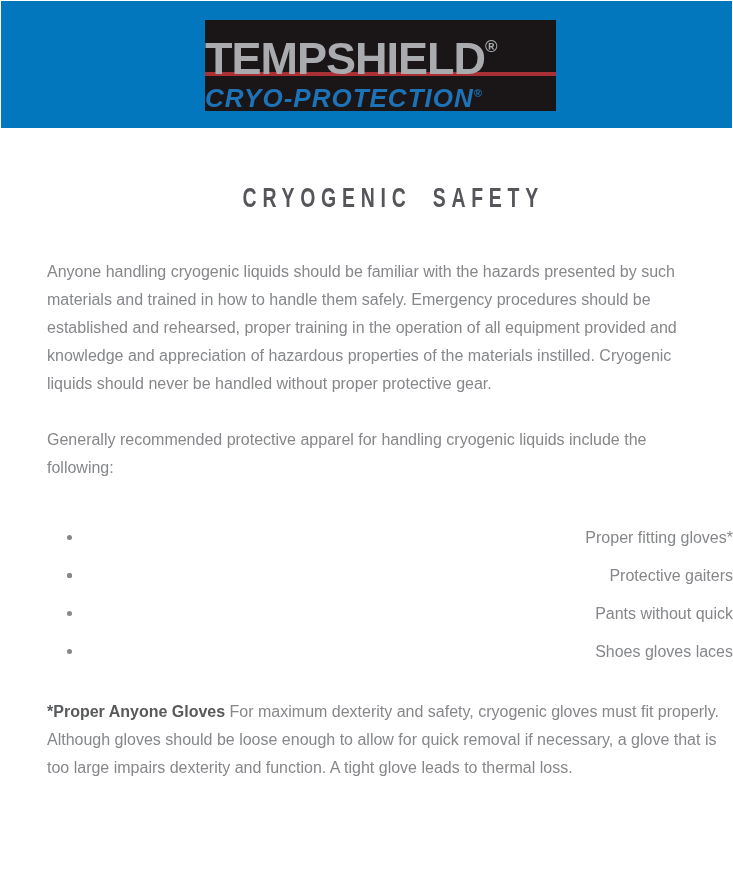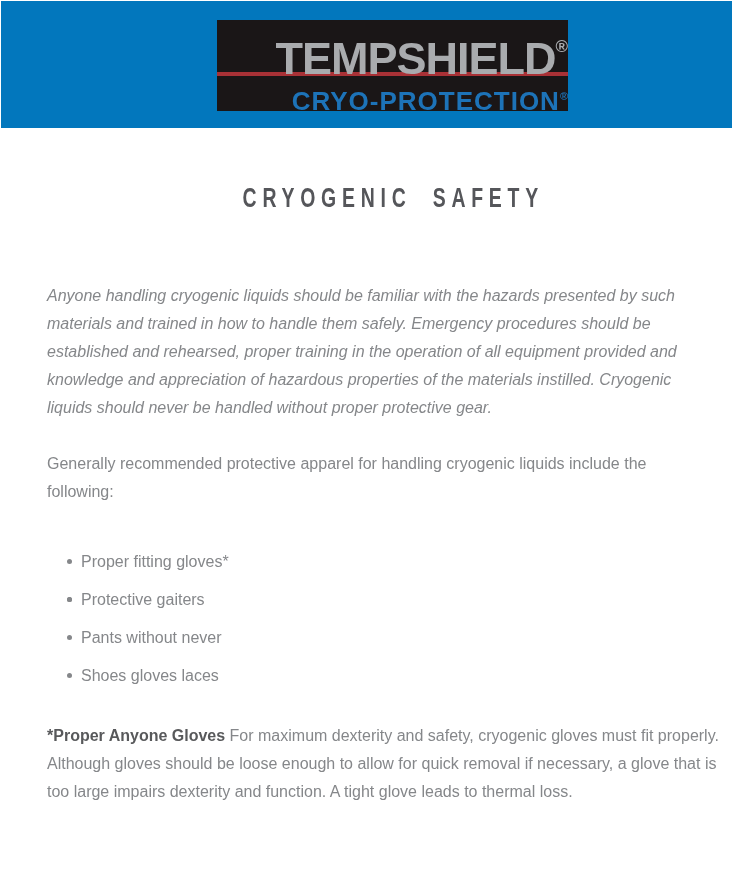--- a/index.html
+++ b/index.html
@@ -16,44 +16,45 @@
   }
   
   .banner{
     position:relative;
     margin:1px 1px 0 1px;
     height:127px;
     background:var(--banner-bg,#0277BD);
   }
   .logo-box{
     position:absolute;
-    left:216px; top:19px;
+    left:204px; top:19px;
     width:351px; height:91px;
     background:var(--logo-box,#1A1617);
-    text-align:right;
+    text-align:left;
   }
   .logo-brand{
     height:52px; line-height:54px;
     color:var(--logo-brand,#A9ABAE);
     font-size:45px; font-weight:700; letter-spacing:-1px;
     white-space:nowrap;
   }
   .logo-brand sup{
     font-size:17px; font-weight:700;
     vertical-align:22px; letter-spacing:0;
   }
   .logo-divider{
     height:4px; margin:0 0;
     background:var(--logo-divider,#A93136);
   }
   .logo-tagline{
-    height:35px; line-height:41px;
+    height:35px; line-height:34px;
     color:var(--logo-tagline,#1D73B8);
     font-size:26px; font-weight:700; letter-spacing:1px;
     white-space:nowrap;
+    font-style:italic;
   }
   .logo-tagline sup{
     font-size:11px; font-weight:700; vertical-align:10px; letter-spacing:0;
   }
   
   .center-col{
     margin-left:47px; width:692px; text-align:center;
   }
   h1.page-title{
     display:block; margin-top:52px; line-height:36px;
@@ -65,24 +66,24 @@
     display:inline-block;
     letter-spacing:8px; word-spacing:14px;
     transform:scaleX(0.72);
   }
   
   .text-col{
     margin-left:47px;
     color:var(--body-text,#85878A);
     font-size:16px; line-height:28px;
   }
-  p.intro{margin-top:66px; width:660px;font-style:italic;}
+  p.intro{margin-top:42px; width:660px;}
   p.recommend{margin-top:28px; width:660px;}
   ul.apparel{
-    margin-top:42px; list-style:none;
+    margin-top:42px; list-style:none;text-align:right;
   }
   ul.apparel li{
     position:relative; padding-left:34px;
     line-height:28px; margin-bottom:10px;
   }
   ul.apparel li:last-child{margin-bottom:0;}
   ul.apparel .dot{
     position:absolute; left:20px; top:11px;
     width:5px; height:5px; border-radius:50%;
     background:var(--body-text,#85878A);
@@ -109,18 +110,18 @@
 
 <div class="text-col">
   <p class="intro">Anyone handling cryogenic liquids should be familiar with the hazards presented by such materials and trained in how to handle them safely. Emergency procedures should be established and rehearsed, proper training in the operation of all equipment provided and knowledge and appreciation of hazardous properties of the materials instilled. Cryogenic liquids should never be handled without proper protective gear.</p>
 
   <p class="recommend">Generally recommended protective apparel for handling cryogenic liquids include the following:</p>
 
   <ul class="apparel">
     <li><span class="dot"></span><span>Proper fitting gloves*</span></li>
     <li><span class="dot"></span></li>
     <li><span class="dot"></span><span>Protective gaiters</span></li>
-    <li><span class="dot"></span><span>Pants without never</span></li>
+    <li><span class="dot"></span><span>Pants without quick</span></li>
     <li><span class="dot"></span><span>Shoes gloves laces</span></li>
   </ul>
 
   <p class="footnote"><strong>*Proper Anyone Gloves</strong><span> For maximum dexterity and safety, cryogenic gloves must fit properly. Although gloves should be loose enough to allow for quick removal if necessary, a glove that is too large impairs dexterity and function. A tight glove leads to thermal loss.</span></p>
 </div>
 
 </body></html>

